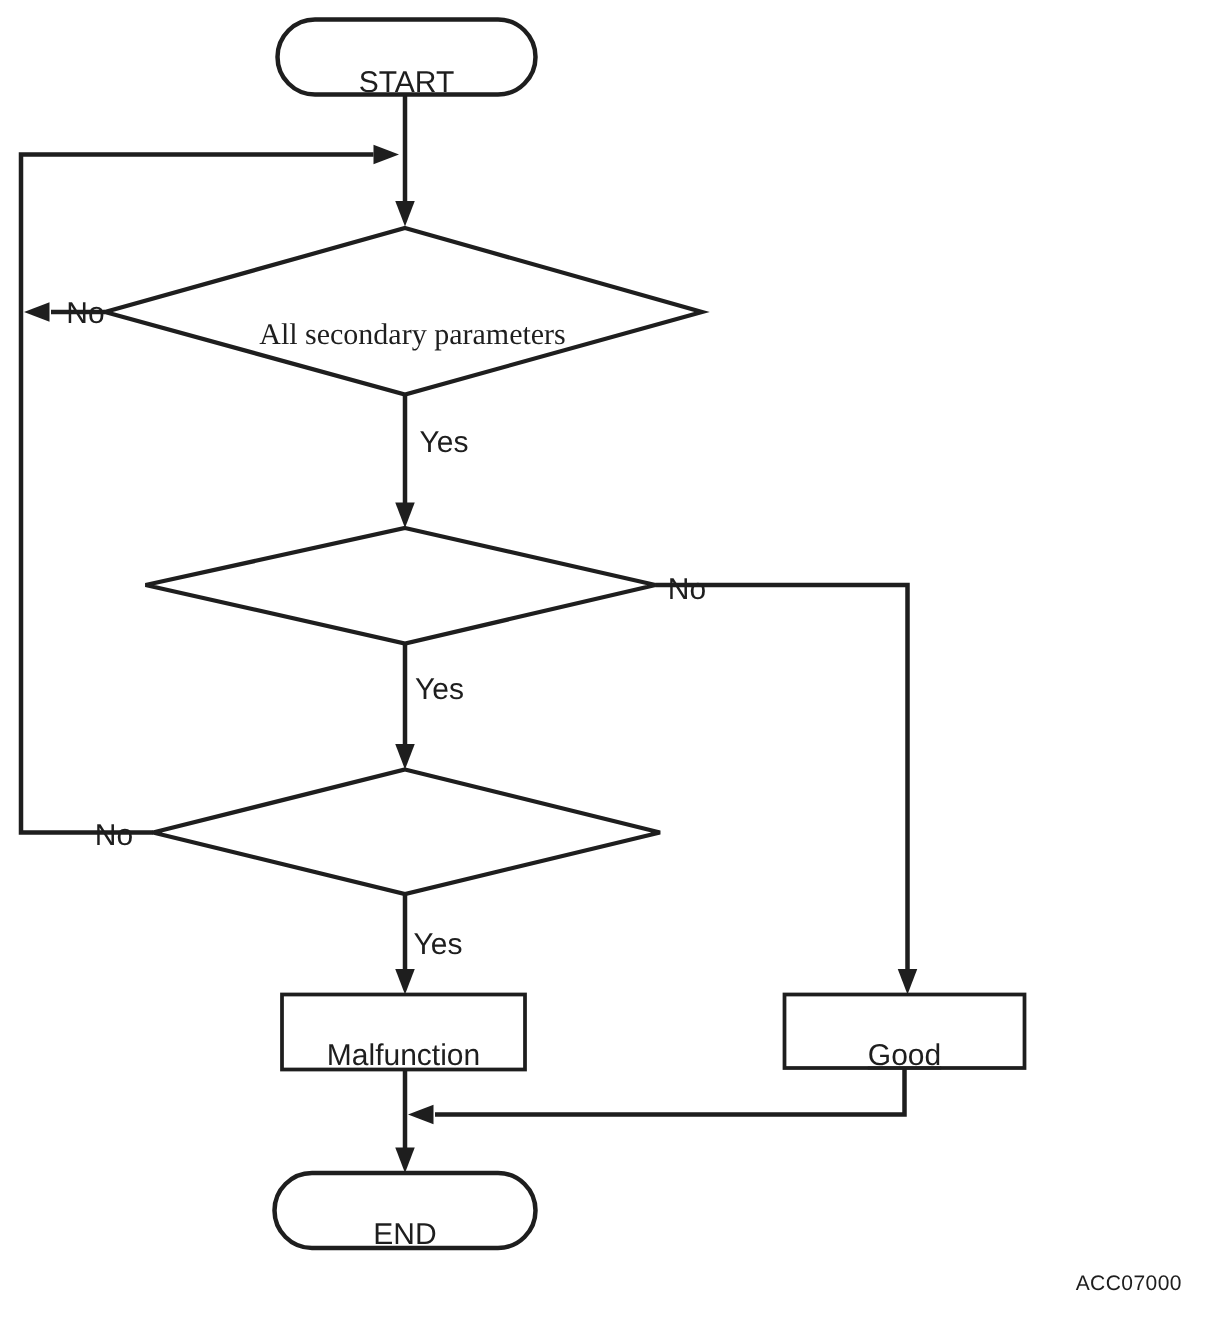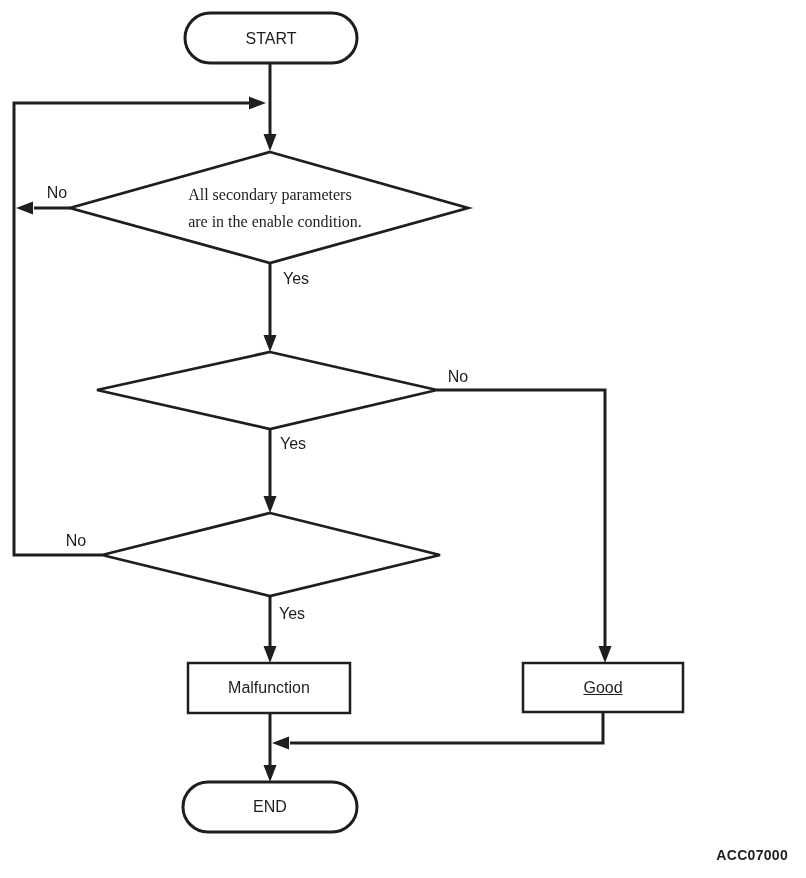--- a/index.html
+++ b/index.html
@@ -8,37 +8,38 @@
     width:806px;height:878px;
     background:#ffffff;
     font-family:"Liberation Sans", sans-serif;
     color:#1e1e1e;
     overflow:hidden;
   }
   .stage svg{position:absolute;left:0;top:0;}
   .lbl{
     position:absolute;
     transform:translate(-50%,-50%);
-    font-size:16px;
+    font-size:20px;
     line-height:24px;
     color:#1e1e1e;
     white-space:nowrap;
     text-align:center;
+    margin-top:16px;
   }
   .decision-text{
     text-align:left;
     line-height:27px;
     font-family:Liberation Serif, serif;
   }
   .figure-code{
     position:absolute;
     right:18px;
     top:847px;
     font-size:14px;
-    font-weight:bold;
+    font-weight:normal;
     letter-spacing:0.3px;
     color:#1e1e1e;
   }
   .shape{fill:#ffffff;stroke:#1e1e1e;}
   .conn{fill:none;stroke:#1e1e1e;stroke-width:3;}
   .arrow{fill:#1e1e1e;stroke:none;}
 </style>
 </head>
 <body>
 
@@ -79,21 +80,20 @@
     <polygon class="shape" points="270,513 440,555 270,596 102,555" stroke-width="2.8"></polygon>
     <rect class="shape" x="188" y="663" width="162" height="50" stroke-width="2.5"></rect>
     <rect class="shape" x="523" y="663" width="160" height="49" stroke-width="2.5"></rect>
     <rect class="shape" x="183" y="782" width="174" height="50" rx="25" ry="25" stroke-width="3"></rect>
   </svg>
 
   <div class="lbl" style="left:271px;top:39px;">START</div>
 
   <div class="lbl decision-text" style="left:275px;top:208px;">
     <div>All secondary parameters</div>
-    <div>are in the enable condition.</div>
   </div>
 
 
 
   <div class="lbl" style="left:269px;top:688px;">Malfunction</div>
 
   <div class="lbl" style="left:603px;top:688px;text-decoration:underline;">Good</div>
 
   <div class="lbl" style="left:270px;top:807px;">END</div>
 

